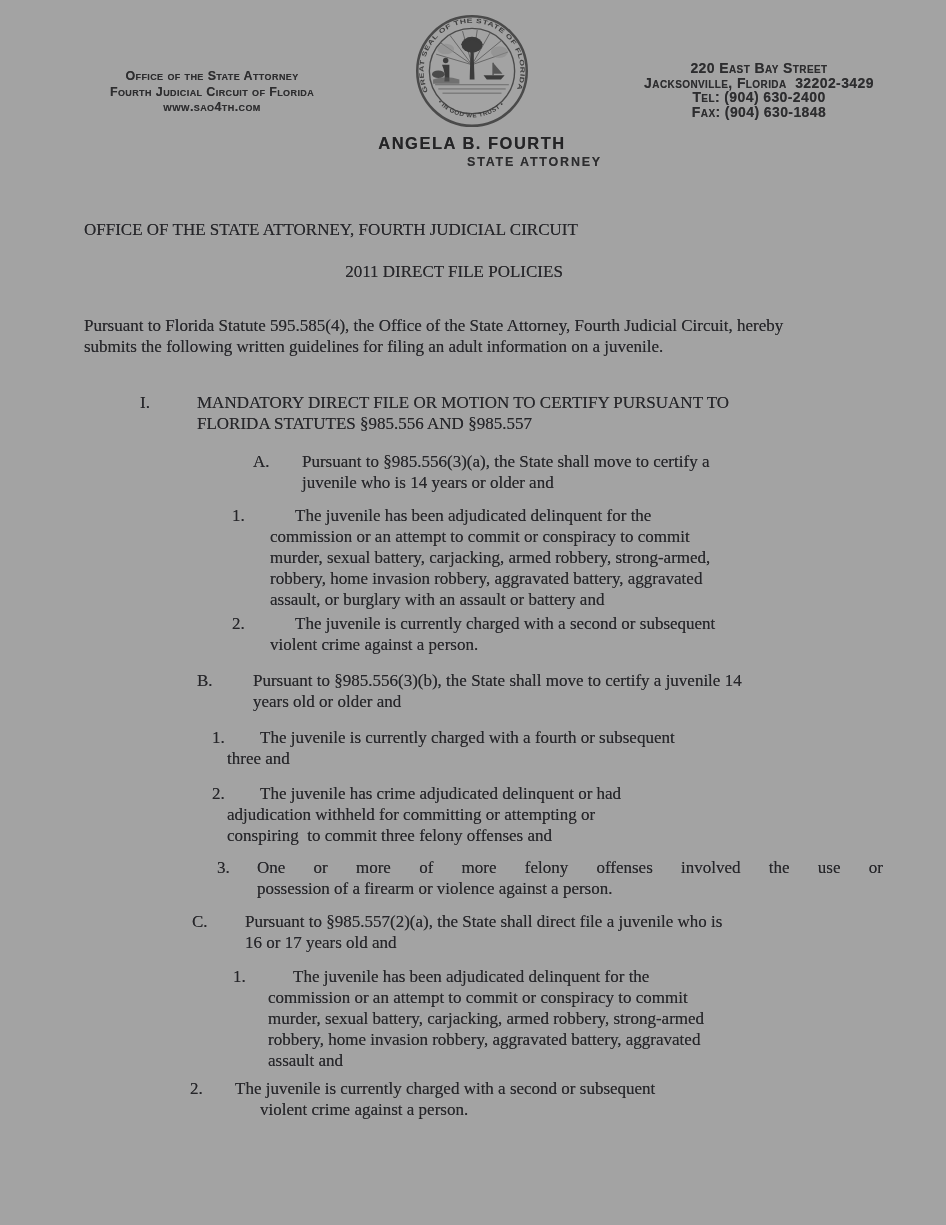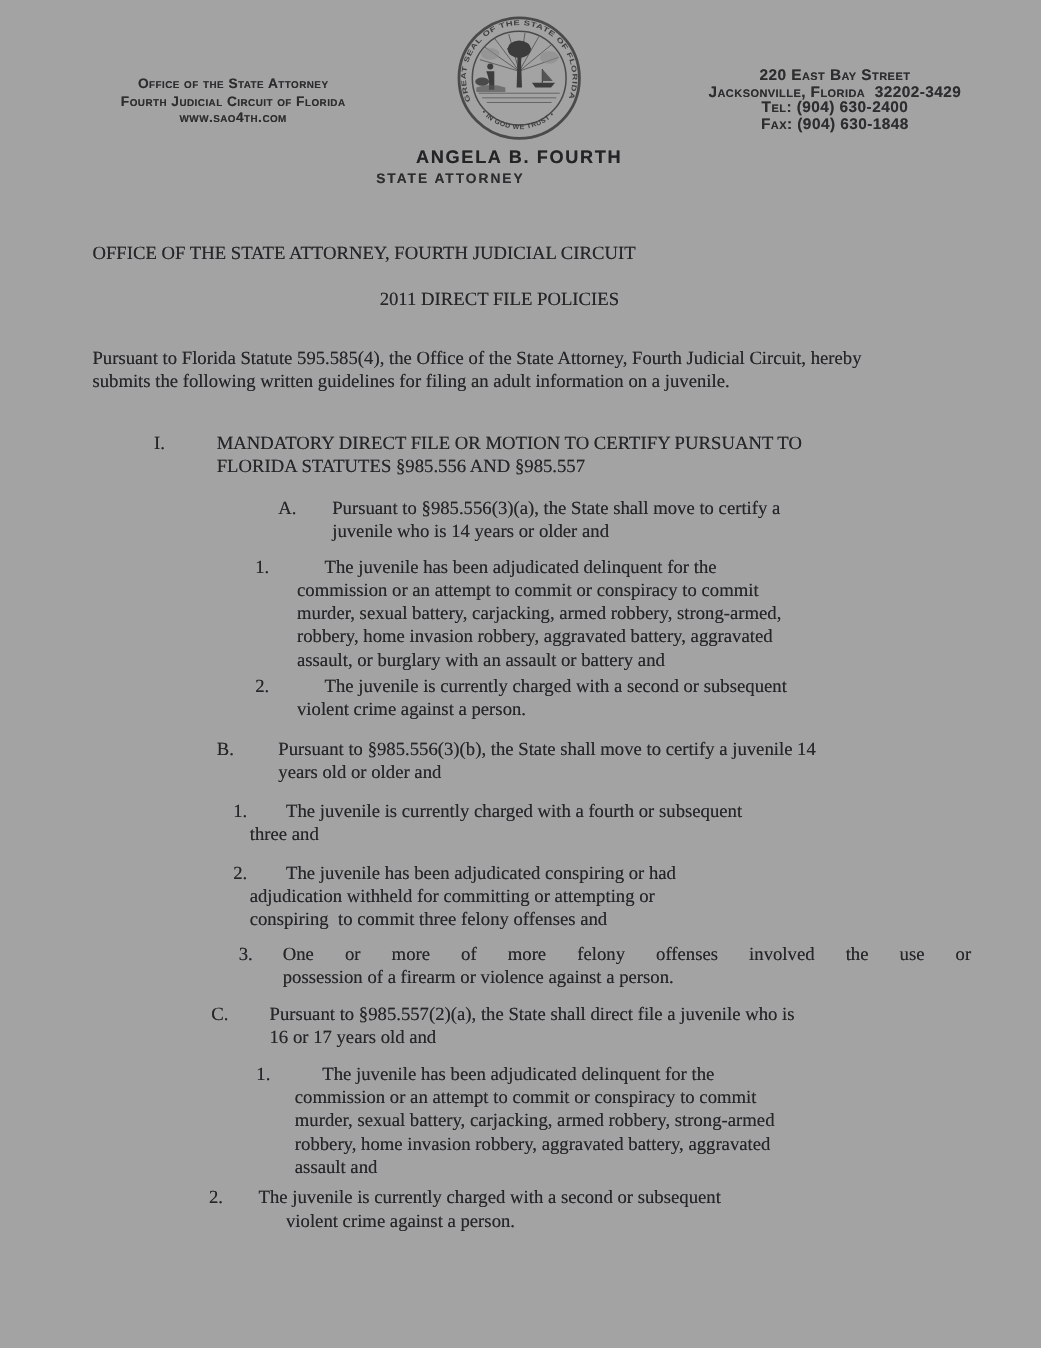--- a/index.html
+++ b/index.html
@@ -25,21 +25,21 @@
   }
   .lh-left{left:52px;top:69px;width:320px;font-size:12.5px;line-height:15.5px;}
   .lh-right{left:598px;top:61px;width:322px;font-size:14px;line-height:14.5px;}
   .lh-name{
     left:342px;top:134px;width:260px;text-align:center;
     font-family:"Liberation Sans", sans-serif;font-weight:bold;
     font-size:16.5px;letter-spacing:1.5px;color:#242426;
     text-shadow:0 0 0.6px rgba(40,40,40,.6);
   }
   .lh-title{
-    left:342px;top:155px;width:260px;text-align:left;
+    left:342px;top:155px;width:260px;text-align:right;
     font-family:"Liberation Sans", sans-serif;font-weight:bold;
     font-size:12.5px;letter-spacing:1.8px;color:#2d2d2f;
     text-shadow:0 0 0.6px rgba(45,45,45,.55);
   }
   .seal{left:413px;top:10px;}
   
   .body-text{
     font-size:17px;line-height:21px;
     text-shadow:0 0 0.55px rgba(40,40,42,.65);
   }
@@ -138,21 +138,21 @@
 
     <div class="abs body-text" style="left:197px;top:670px">B.</div>
     <div class="abs body-text" style="left:253px;top:670px">Pursuant to §985.556(3)(b), the State shall move to certify a juvenile 14
 years old or older and</div>
 
     <div class="abs body-text" style="left:212px;top:727px">1.</div>
     <div class="abs body-text" style="left:260px;top:727px">The juvenile is currently charged with a fourth or subsequent</div>
     <div class="abs body-text" style="left:227px;top:748px">three and</div>
 
     <div class="abs body-text" style="left:212px;top:783px">2.</div>
-    <div class="abs body-text" style="left:260px;top:783px">The juvenile has been adjudicated conspiring or had</div>
+    <div class="abs body-text" style="left:260px;top:783px">The juvenile has crime adjudicated delinquent or had</div>
     <div class="abs body-text" style="left:227px;top:804px">adjudication withheld for committing or attempting or
 conspiring  to commit three felony offenses and</div>
 
     <div class="abs body-text" style="left:217px;top:857px">3.</div>
     <div class="abs body-text spread" style="left:257px;top:857px">One or more of more felony offenses involved the use or</div>
     <div class="abs body-text" style="left:257px;top:878px">possession of a firearm or violence against a person.</div>
 
     <div class="abs body-text" style="left:192px;top:911px">C.</div>
     <div class="abs body-text" style="left:245px;top:911px">Pursuant to §985.557(2)(a), the State shall direct file a juvenile who is
 16 or 17 years old and</div>

